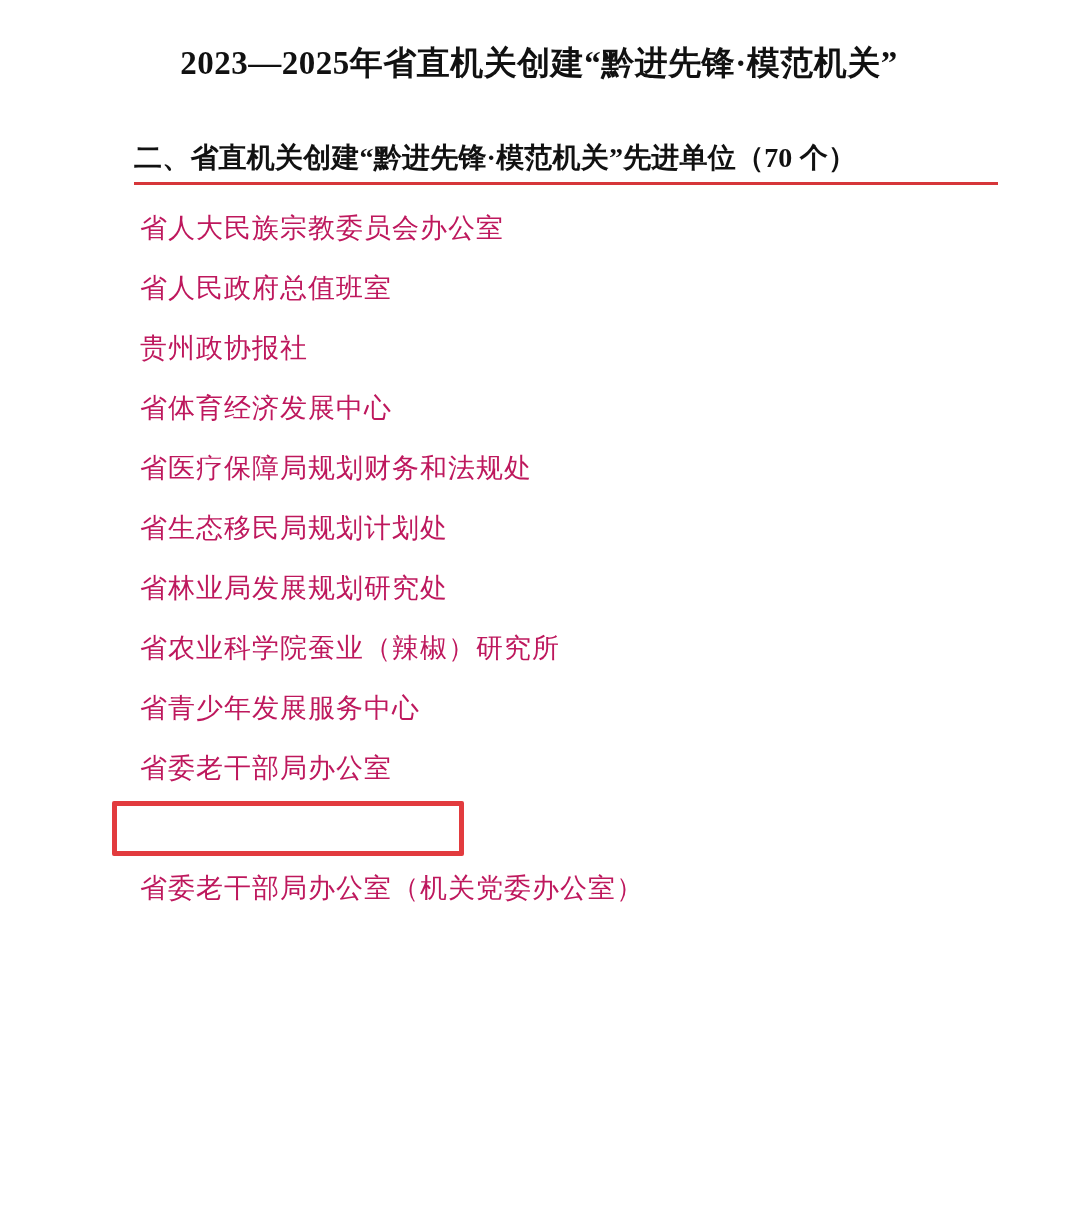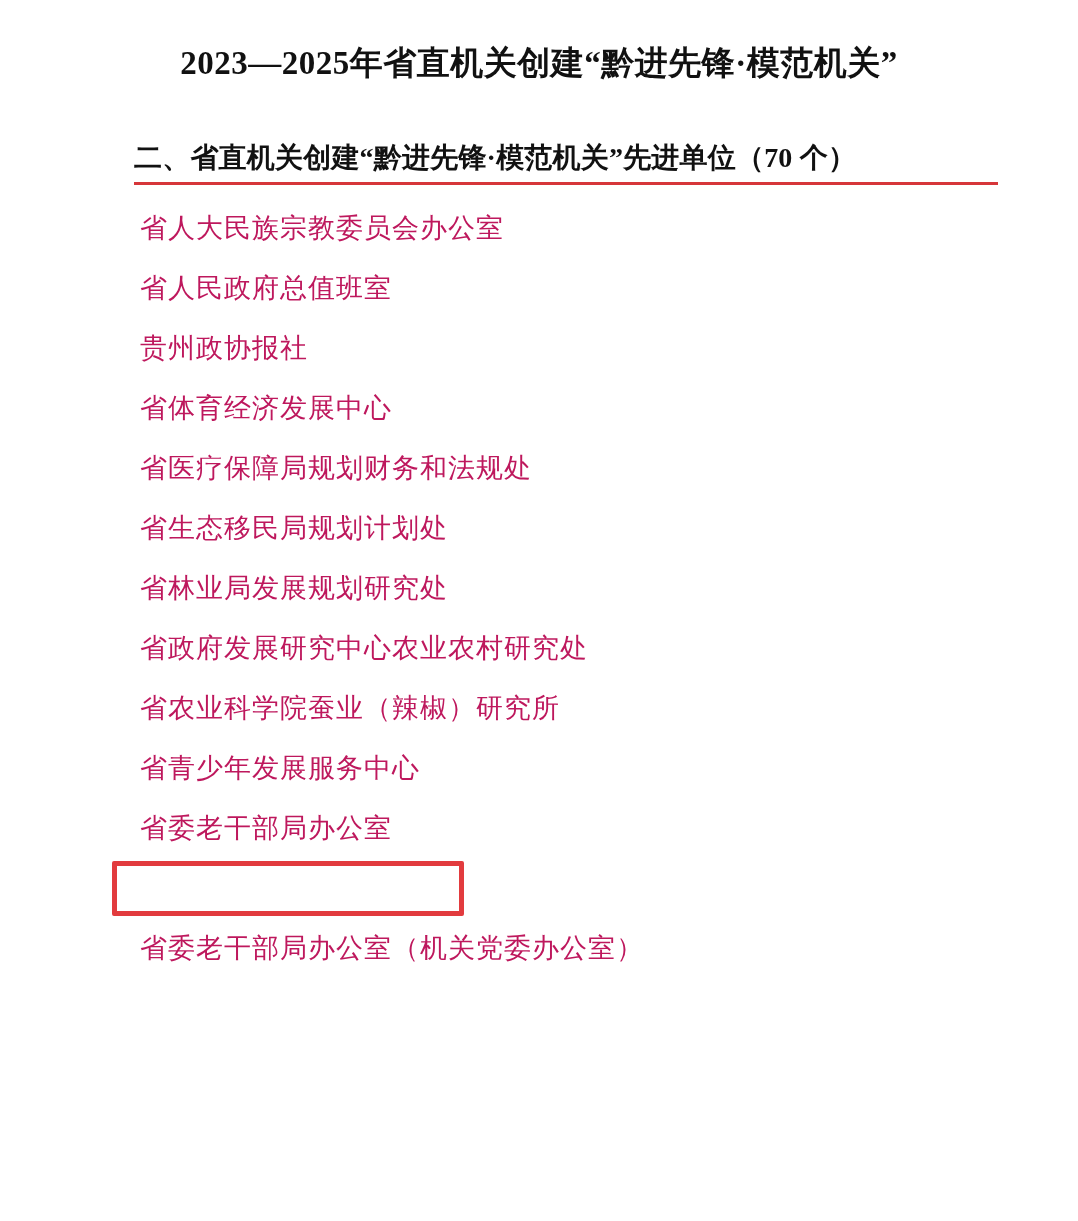--- a/index.html
+++ b/index.html
@@ -103,21 +103,20 @@
   </div>
 
   <ul class="list" id="unit-list">
       <li><span class="txt">省人大民族宗教委员会办公室</span></li>
       <li><span class="txt">省人民政府总值班室</span></li>
       <li><span class="txt">贵州政协报社</span></li>
       <li><span class="txt">省体育经济发展中心</span></li>
       <li><span class="txt">省医疗保障局规划财务和法规处</span></li>
       <li><span class="txt">省生态移民局规划计划处</span></li>
       <li><span class="txt">省林业局发展规划研究处</span></li>
-      <li><span class="txt">省政府发展研究中心农业农村研究处</span></li>
       <li><span class="txt">省农业科学院蚕业（辣椒）研究所</span></li>
       <li><span class="txt">省青少年发展服务中心</span></li>
       <li><span class="txt">省委老干部局办公室</span></li>
       <li class="highlighted"><span class="highlight-box" style="border-color: rgb(226, 59, 62);"></span></li>
       <li><span class="txt">省委老干部局办公室（机关党委办公室）</span></li>
     </ul>
 
 </div>
 
 </body></html>

